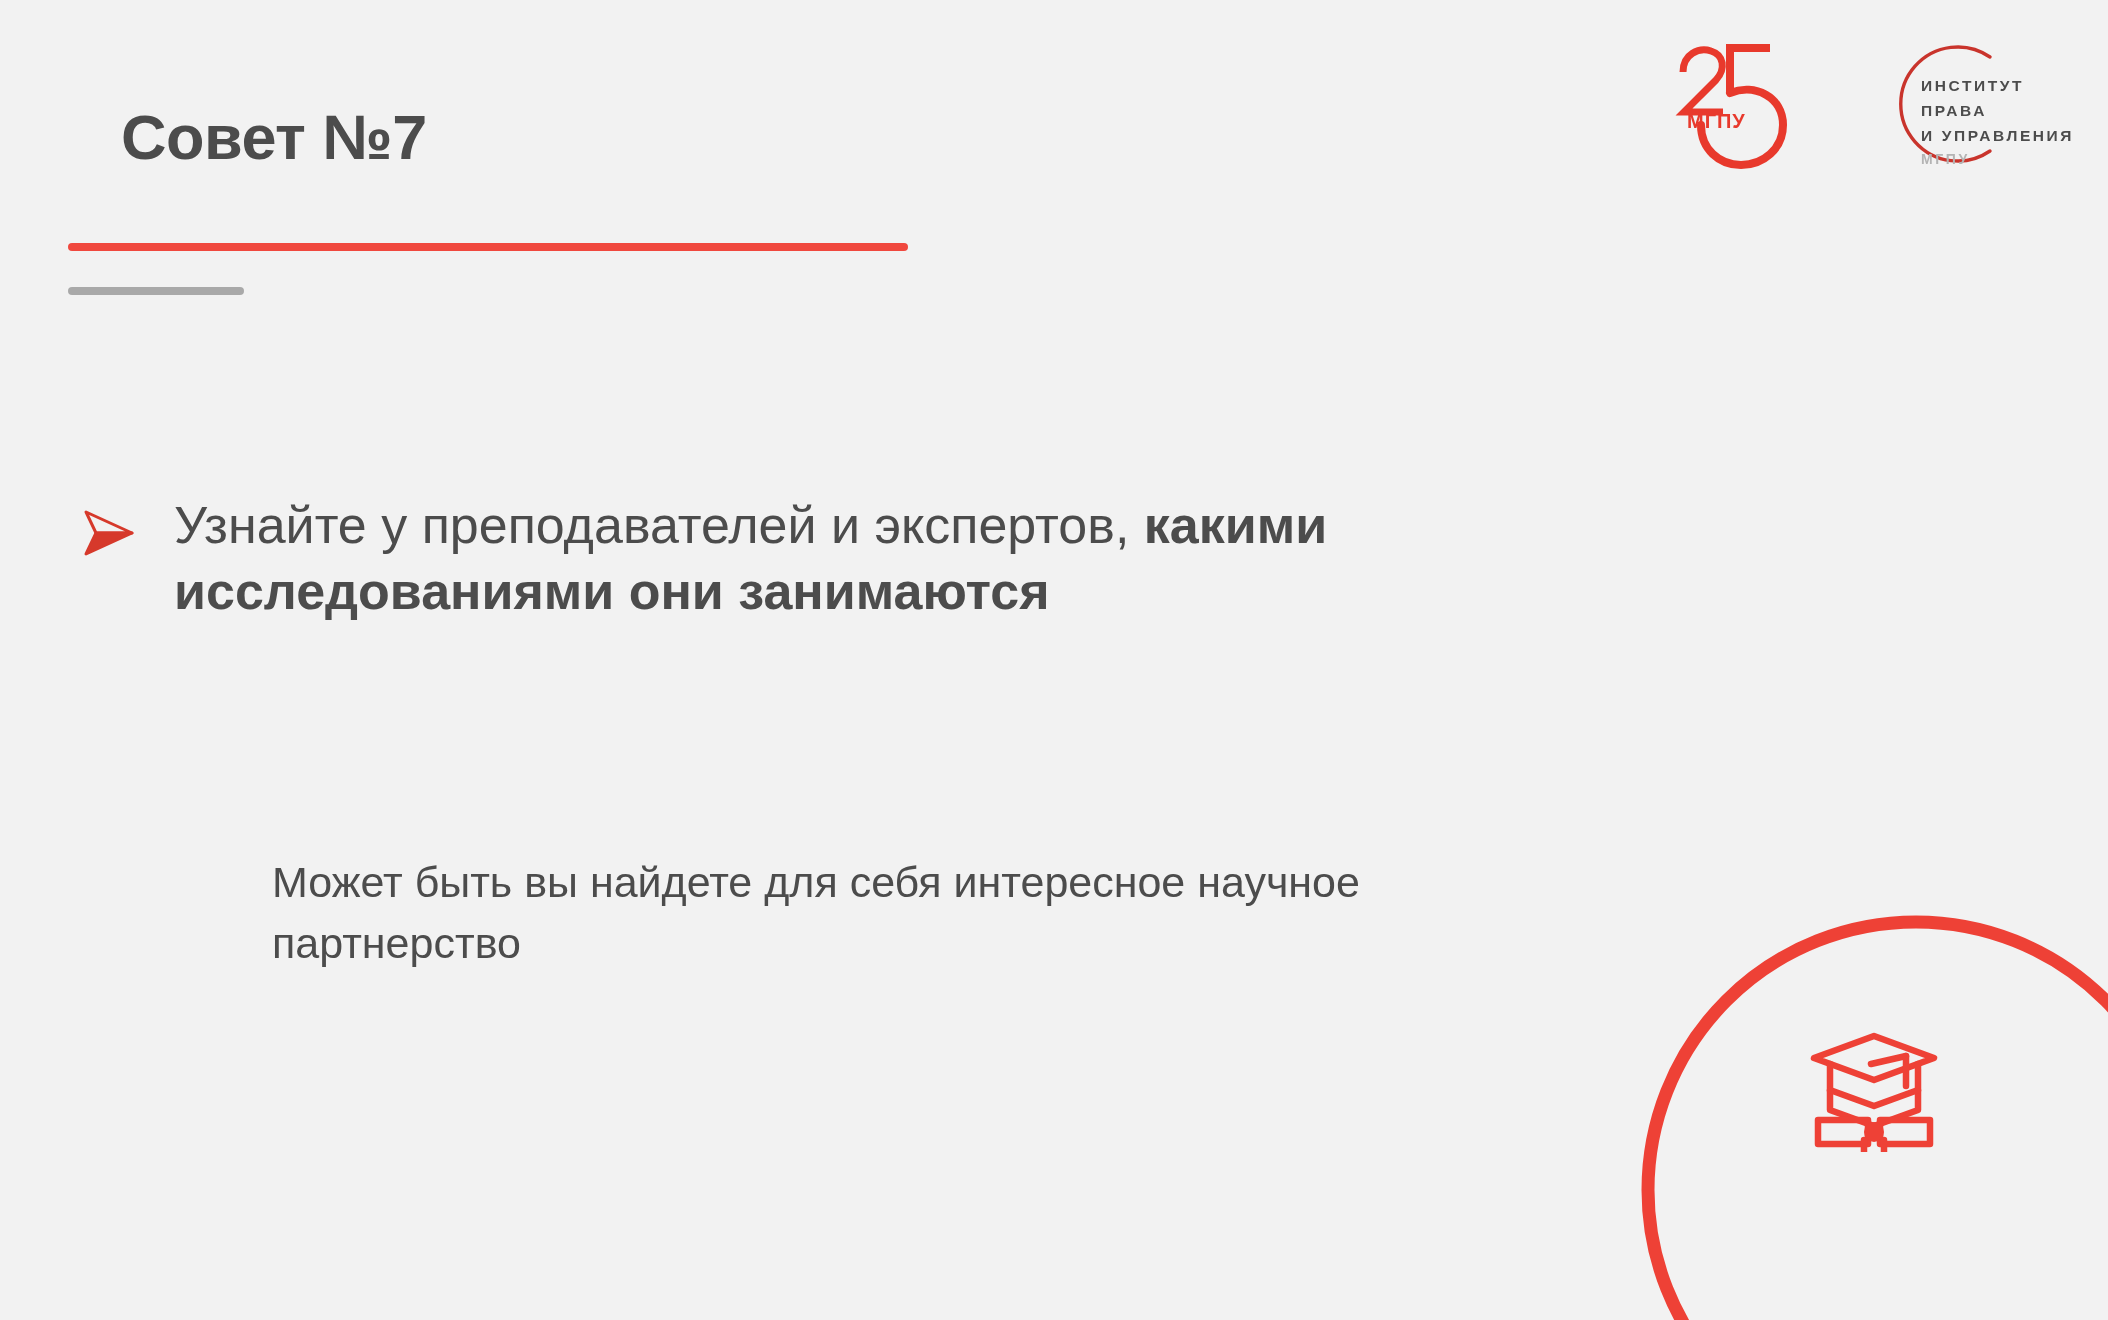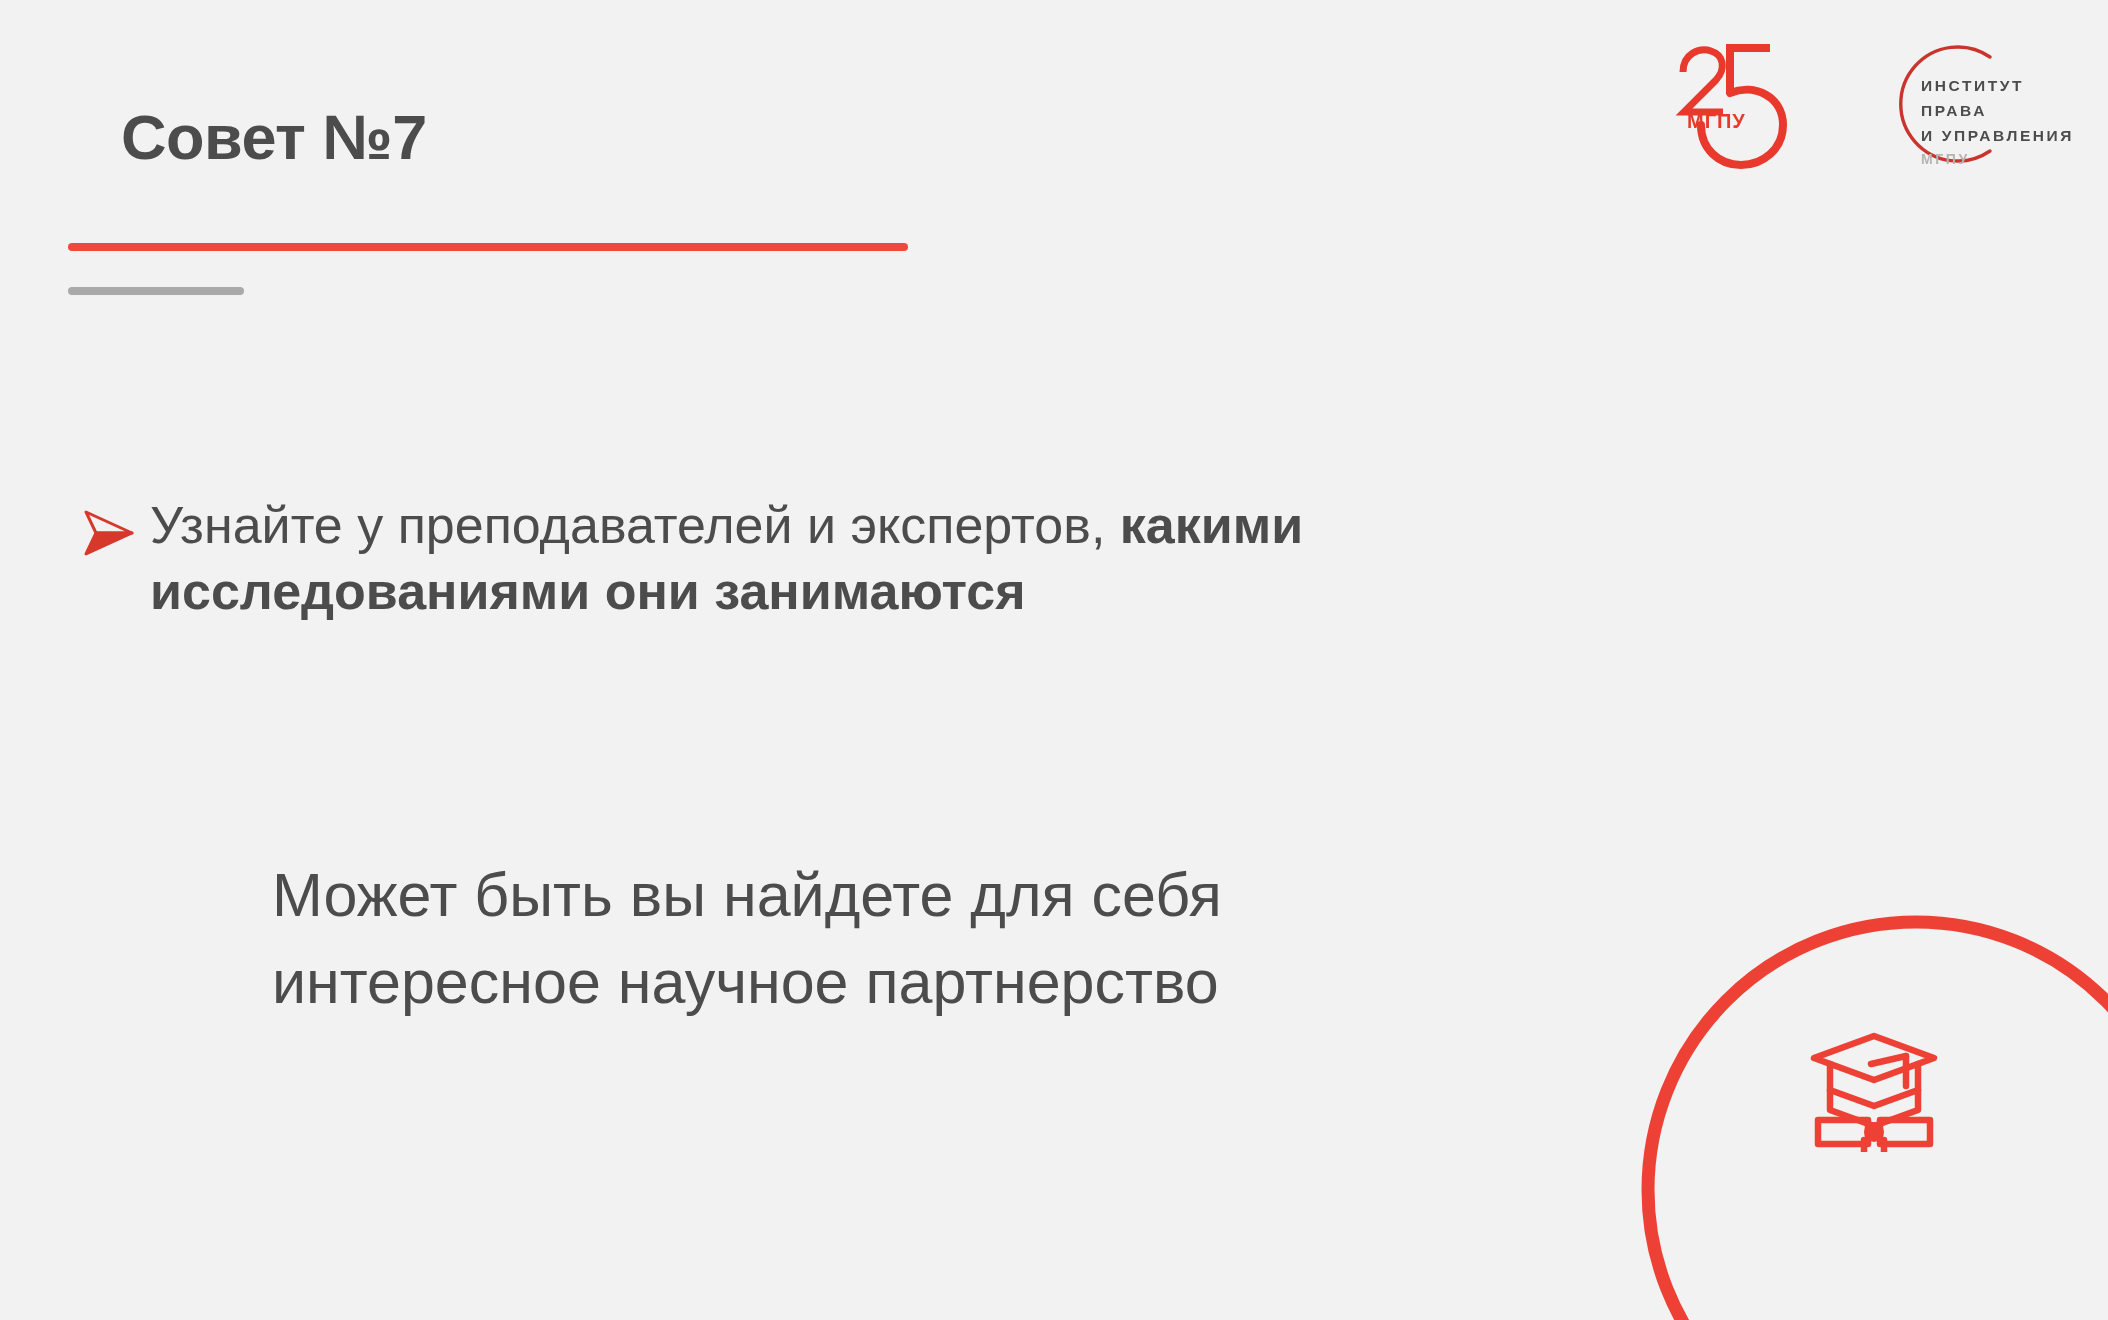--- a/index.html
+++ b/index.html
@@ -60,37 +60,37 @@
     width: 1500px;
   }
   .bullet-icon {
     position: absolute;
     left: 0;
     top: 14px;
     width: 56px;
     height: 56px;
   }
   .bullet-text {
-    margin-left: 68px;
+    margin-left: 92px;
     font-size: 52px;
     line-height: 1.27;
     color: #4C4C4C;
     font-weight: normal;
   }
   .bullet-text .strong {
     font-weight: bold;
   }
 
   
   .subtext {
     position: absolute;
     left: 272px;
     top: 852px;
     width: 1260px;
-    font-size: 61px;
+    font-size: 43px;
     line-height: 1.42;
     color: #4C4C4C;
     font-weight: normal;
   }
 
   
   .logo-lockup {
     position: absolute;
     right: 44px;
     top: 34px;

